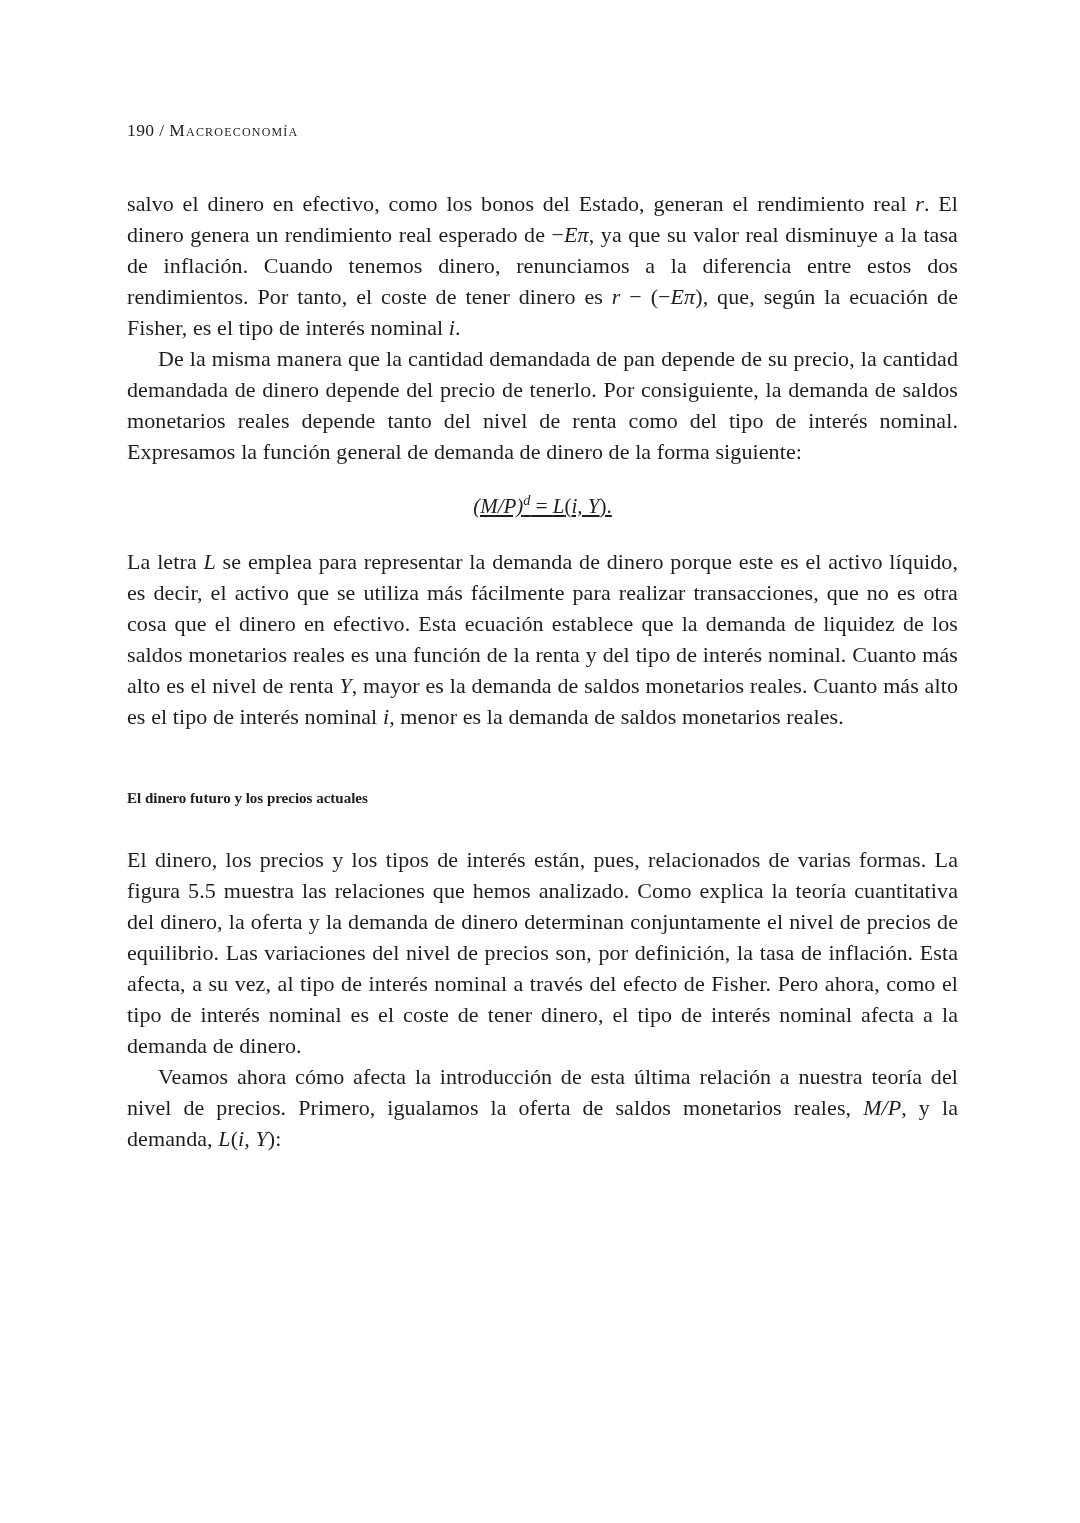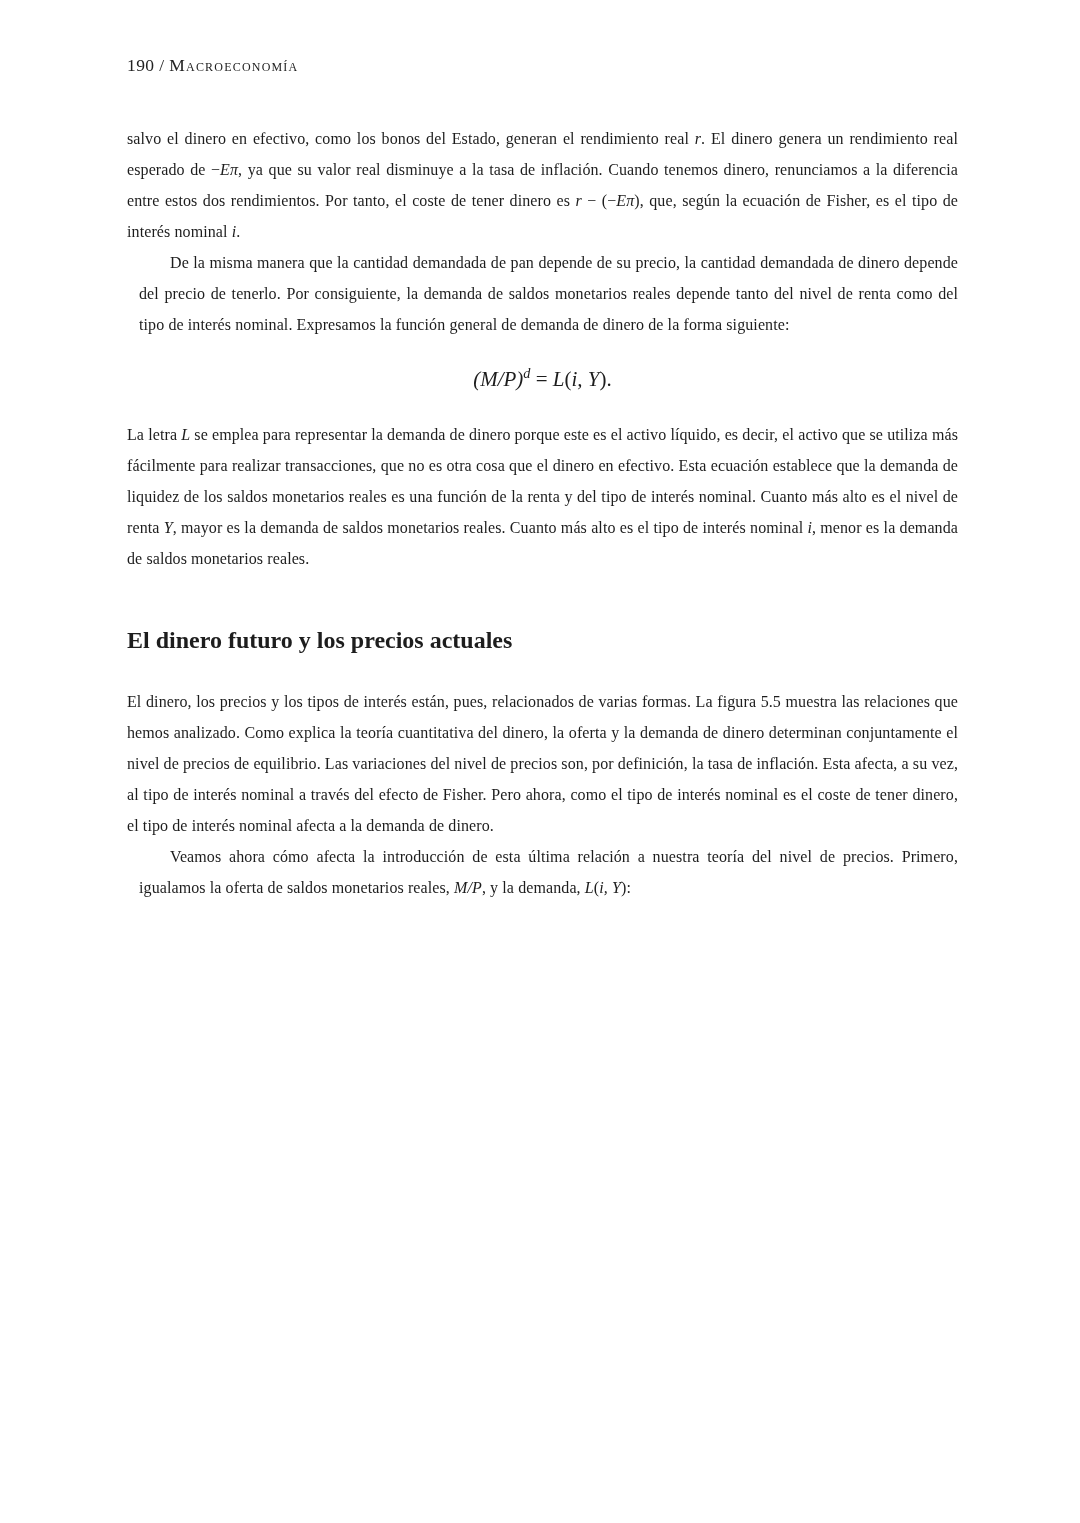--- a/index.html
+++ b/index.html
@@ -7,57 +7,57 @@
     padding: 0;
     background: #e8e8e8;
   }
   .sheet {
     position: relative;
     width: 1080px;
     height: 1523px;
     margin: 0 auto;
     background: #ffffff;
     box-sizing: border-box;
-    padding: 55px 122px 40px 127px;
+    padding: 120px 122px 40px 127px;
     font-family: "Liberation Serif", "DejaVu Serif", serif;
     color: #1d1d1d;
     overflow: hidden;
   }
   .running-head {
     font-size: 17.5px;
     letter-spacing: 0.4px;
     margin: 0 0 47px 0;
     color: #222222;
   }
   .running-head .smallcaps {
     font-variant: small-caps;
     letter-spacing: 1.2px;
   }
   .body-text p {
     margin: 0;
-    font-size: 16px;
+    font-size: 22px;
     line-height: 31px;
     text-align: justify;
     letter-spacing: 0.1px;
   }
   .body-text p.indent {
     text-indent: 31px;
-    margin-left: 12px;
   }
   .body-text h2 {
-    font-size: 24px;
+    font-size: 15px;
     line-height: 31px;
     font-weight: bold;
     margin: 51px 0 30px 0;
   }
   .body-text .equation {
     font-size: 21px;
     line-height: 31px;
     text-align: center;
     margin: 24px 0;
+    text-decoration: underline;
   }
   .it {
     font-style: italic;
   }
   sup {
     font-size: 0.68em;
     line-height: 0;
     vertical-align: super;
   }
 </style>

